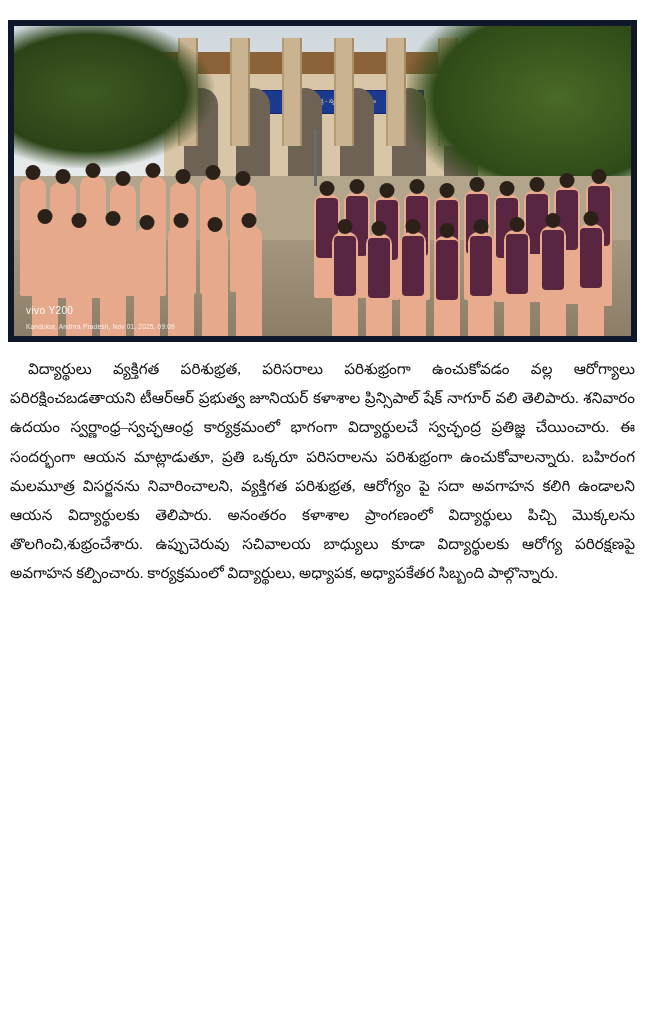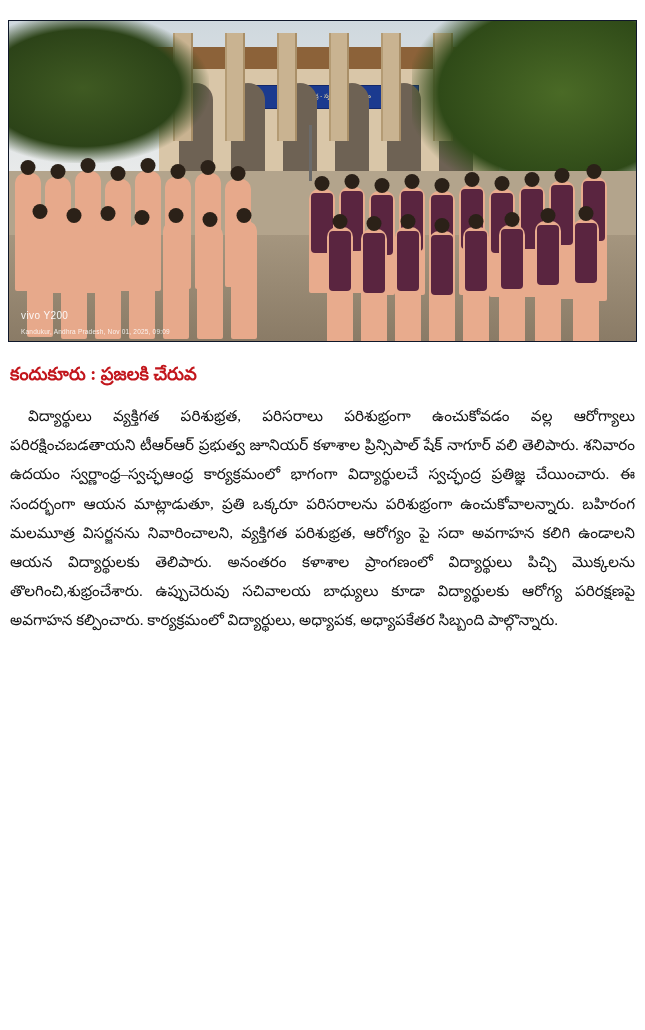--- a/index.html
+++ b/index.html
@@ -53,21 +53,21 @@
     display: block;
   }
 
   
   .photo-wrap {
     margin: 20px 8px 0 8px;
     width: 629px;
     height: 322px;
     position: relative;
     overflow: hidden;
-    border: 1px solid #0f172a;
+    border: 6px solid #0f172a;
     box-sizing: border-box;
     background: #7d9bb5;
   }
   
   .sky {
     position: absolute;
     left: 0; top: 0; right: 0;
     height: 150px;
     background: linear-gradient(#cfd8de, #e8eaea);
   }
@@ -362,16 +362,15 @@
       </div>
     <div class="student girl" style="left:564px;top:198px; height:128px;">
         <span class="head"></span>
         <span class="scarf"></span>
       </div>
 
     <div class="vivo">vivo Y200</div>
     <div class="geotag">Kandukur, Andhra Pradesh, Nov 01, 2025, 09:09</div>
   </div>
 
-  <div class="dateline">కందుకూరు : ప్రజలకి చేరువ</div>
   <div class="body-text">విద్యార్థులు వ్యక్తిగత పరిశుభ్రత, పరిసరాలు పరిశుభ్రంగా ఉంచుకోవడం వల్ల ఆరోగ్యాలు పరిరక్షించబడతాయని టీఆర్ఆర్ ప్రభుత్వ జూనియర్ కళాశాల ప్రిన్సిపాల్ షేక్ నాగూర్ వలి   తెలిపారు. శనివారం ఉదయం స్వర్ణాంధ్ర–స్వచ్ఛఆంధ్ర కార్యక్రమంలో భాగంగా విద్యార్థులచే స్వచ్ఛంద్ర ప్రతిజ్ఞ చేయించారు. ఈ సందర్భంగా ఆయన మాట్లాడుతూ, ప్రతి ఒక్కరూ పరిసరాలను పరిశుభ్రంగా ఉంచుకోవాలన్నారు. బహిరంగ మలమూత్ర విసర్జనను నివారించాలని, వ్యక్తిగత పరిశుభ్రత, ఆరోగ్యం పై సదా అవగాహన కలిగి ఉండాలని ఆయన విద్యార్థులకు తెలిపారు. అనంతరం కళాశాల ప్రాంగణంలో విద్యార్థులు పిచ్చి మొక్కలను తొలగించి,శుభ్రంచేశారు.   ఉప్పుచెరువు సచివాలయ బాధ్యులు కూడా విద్యార్థులకు ఆరోగ్య పరిరక్షణపై అవగాహన కల్పించారు. కార్యక్రమంలో విద్యార్థులు, అధ్యాపక, అధ్యాపకేతర సిబ్బంది పాల్గొన్నారు.</div>
 
 </div>
 
 </body></html>

